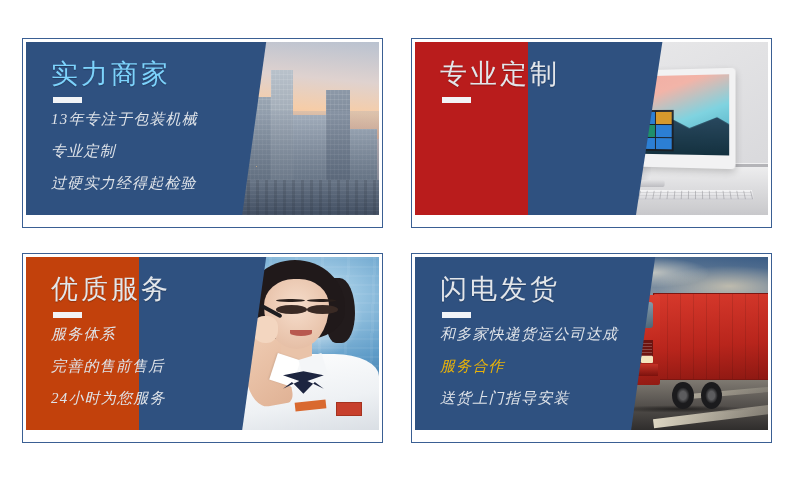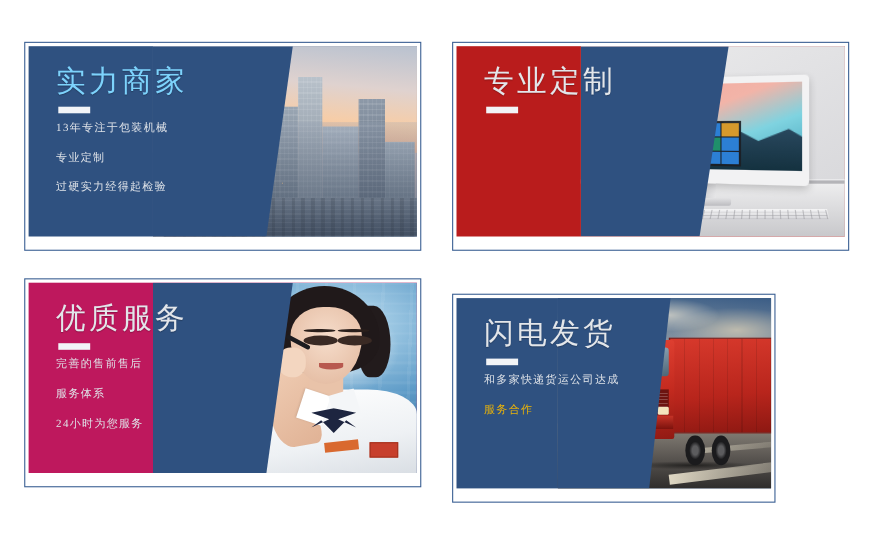--- a/index.html
+++ b/index.html
@@ -22,21 +22,21 @@
   
   .panel-frame {
     position: absolute;
     border: 1px solid #3a5f93;
     background: #ffffff;
     padding: 3px;
   }
   .panel-frame.p0 { left: 22px;  top: 38px;  width: 361px; height: 190px; }
   .panel-frame.p1 { left: 411px; top: 38px;  width: 361px; height: 190px; }
   .panel-frame.p2 { left: 22px;  top: 253px; width: 361px; height: 190px; }
-  .panel-frame.p3 { left: 411px; top: 267px; width: 294px; height: 190px; }
+  .panel-frame.p3 { left: 411px; top: 253px; width: 361px; height: 190px; }
 
   .panel {
     position: relative;
     width: 100%;
     height: 173px;
     overflow: hidden;
     background: #2f5180;
   }
 
   
@@ -78,27 +78,28 @@
     text-shadow: 0 1px 1px rgba(0,0,0,.25);
     white-space: nowrap;
   }
   .dash {
     width: 29px; height: 6px;
     background: #f2f4f7;
     margin: 7px 0 9px 2px;
   }
   .lines { }
   .line {
-    font-size: 10px;
+    font-size: 15px;
     line-height: 1.0;
     letter-spacing: 1.2px;
     color: #dfe3e8;
     margin-bottom: 17px;
     white-space: nowrap;
     font-family: "Liberation Serif", "DejaVu Serif", serif;
+    font-style: italic;
   }
   .line:last-child { margin-bottom: 0; }
 
   
   .sc-city { background: linear-gradient(170deg,#cfd4dd 0%, #e9d8cf 28%, #f2c9ad 45%, #d9c0bb 60%, #9aa4b4 100%); }
   .sc-city .sky {
     position:absolute; left:0; top:0; right:0; height:56%;
     background: linear-gradient(185deg, #b9c2d0 0%, #dfd2cf 35%, #f6cda8 62%, #efb898 80%, #cdb6b0 100%);
   }
   .sc-city .haze {
@@ -486,21 +487,21 @@
 
       <div class="textblock">
         <div class="title" style="color: rgb(227, 230, 234);">专业定制</div>
         <div class="dash" style="background: rgb(242, 244, 247);"></div>
       </div>
 
     </div>
   </div>
 
   <div class="panel-frame p2" style="border-color: rgb(58, 95, 147);">
-    <div class="panel" style="background: #be185d; padding-left: 19px;">
+    <div class="panel" style="background: #c2410c; padding-left: 19px;">
 
       <div class="photo">
         <div class="scene sc-agent">
           <div class="bg"></div>
           <div class="glow"></div>
           <div class="hairL"></div>
           <div class="hairR"></div>
           <div class="shirt"></div>
           <div class="handArm"></div>
           <div class="neck"></div>
@@ -520,22 +521,22 @@
           <div class="mic"></div>
           <div class="hand"></div>
         </div>
         <div class="overlay" style="background: rgb(47, 81, 128);"></div>
       </div>
 
       <div class="textblock">
         <div class="title" style="color: rgb(227, 230, 234);">优质服务</div>
         <div class="dash" style="background: rgb(242, 244, 247);"></div>
         <div class="lines">
+          <div class="line" style="color: rgb(223, 227, 232);">服务体系</div>
           <div class="line" style="color: rgb(223, 227, 232);">完善的售前售后</div>
-          <div class="line" style="color: rgb(223, 227, 232);">服务体系</div>
           <div class="line" style="color: rgb(223, 227, 232);">24小时为您服务</div>
         </div>
       </div>
 
     </div>
   </div>
 
   <div class="panel-frame p3" style="border-color: rgb(58, 95, 147);">
     <div class="panel" style="background: rgb(47, 81, 128);">
 
@@ -560,19 +561,20 @@
         </div>
         <div class="overlay" style="background: rgb(47, 81, 128);"></div>
       </div>
 
       <div class="textblock">
         <div class="title" style="color: rgb(227, 230, 234);">闪电发货</div>
         <div class="dash" style="background: rgb(242, 244, 247);"></div>
         <div class="lines">
           <div class="line" style="color: rgb(223, 227, 232);">和多家快递货运公司达成</div>
           <div class="line" style="color: #eab308;">服务合作</div>
+          <div class="line" style="color: rgb(223, 227, 232);">送货上门指导安装</div>
         </div>
       </div>
 
     </div>
   </div>
 
 </div>
 
 </body></html>

